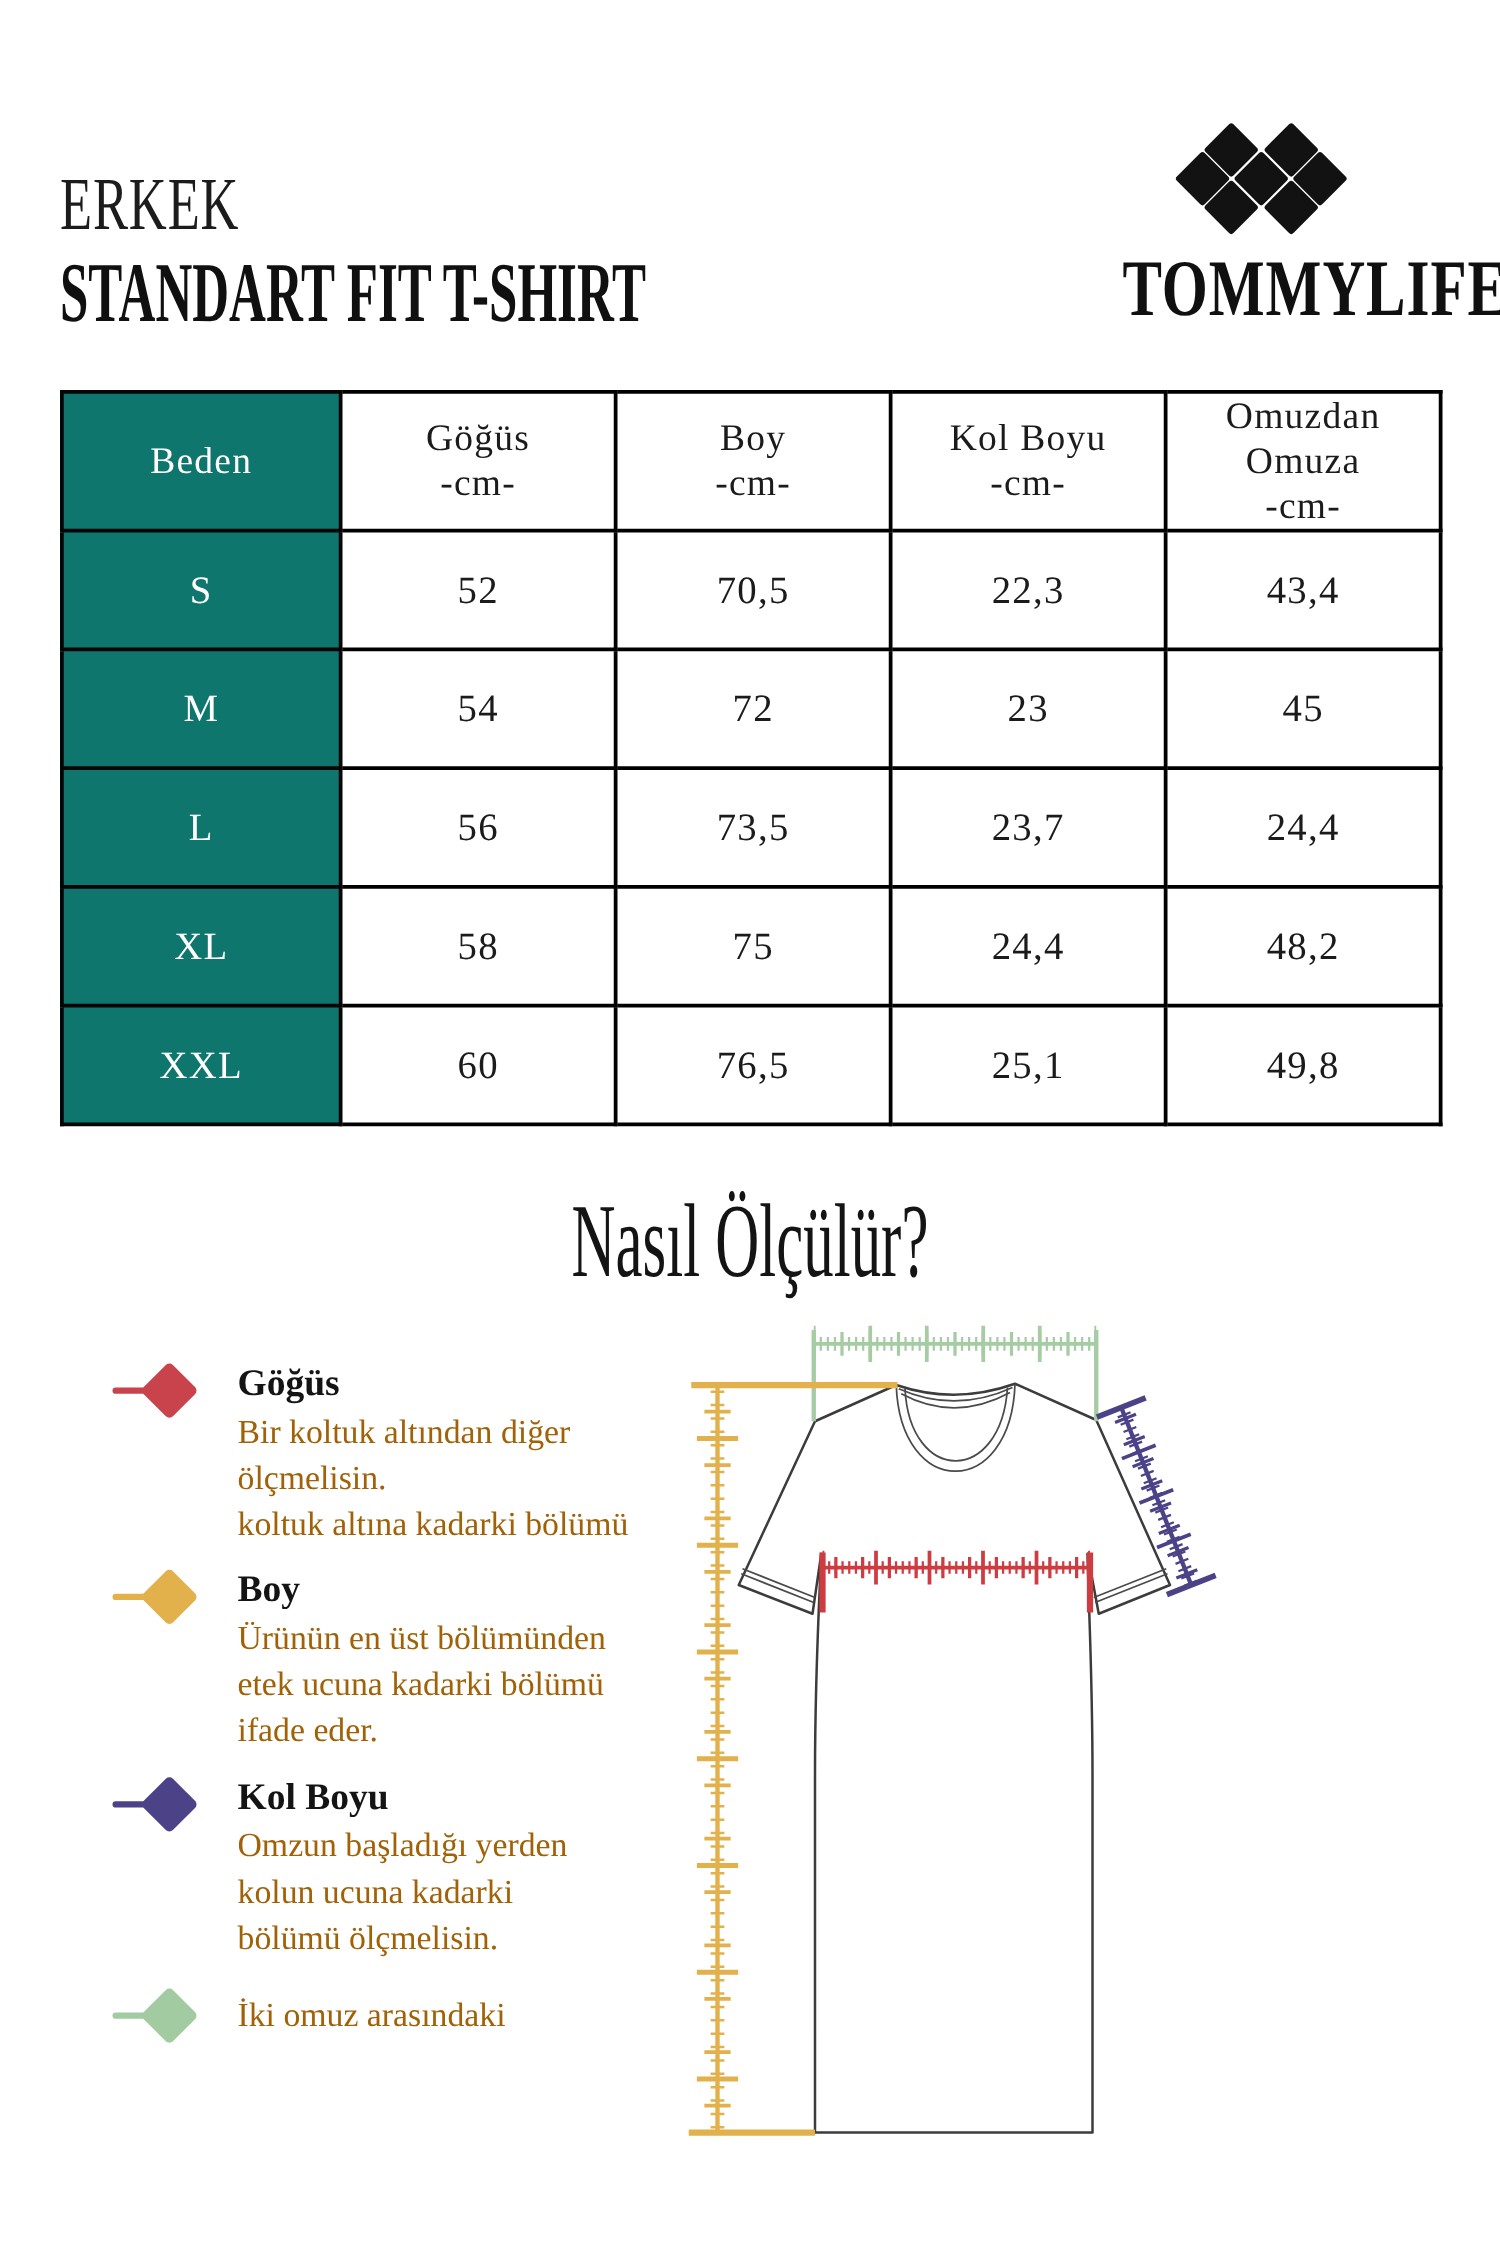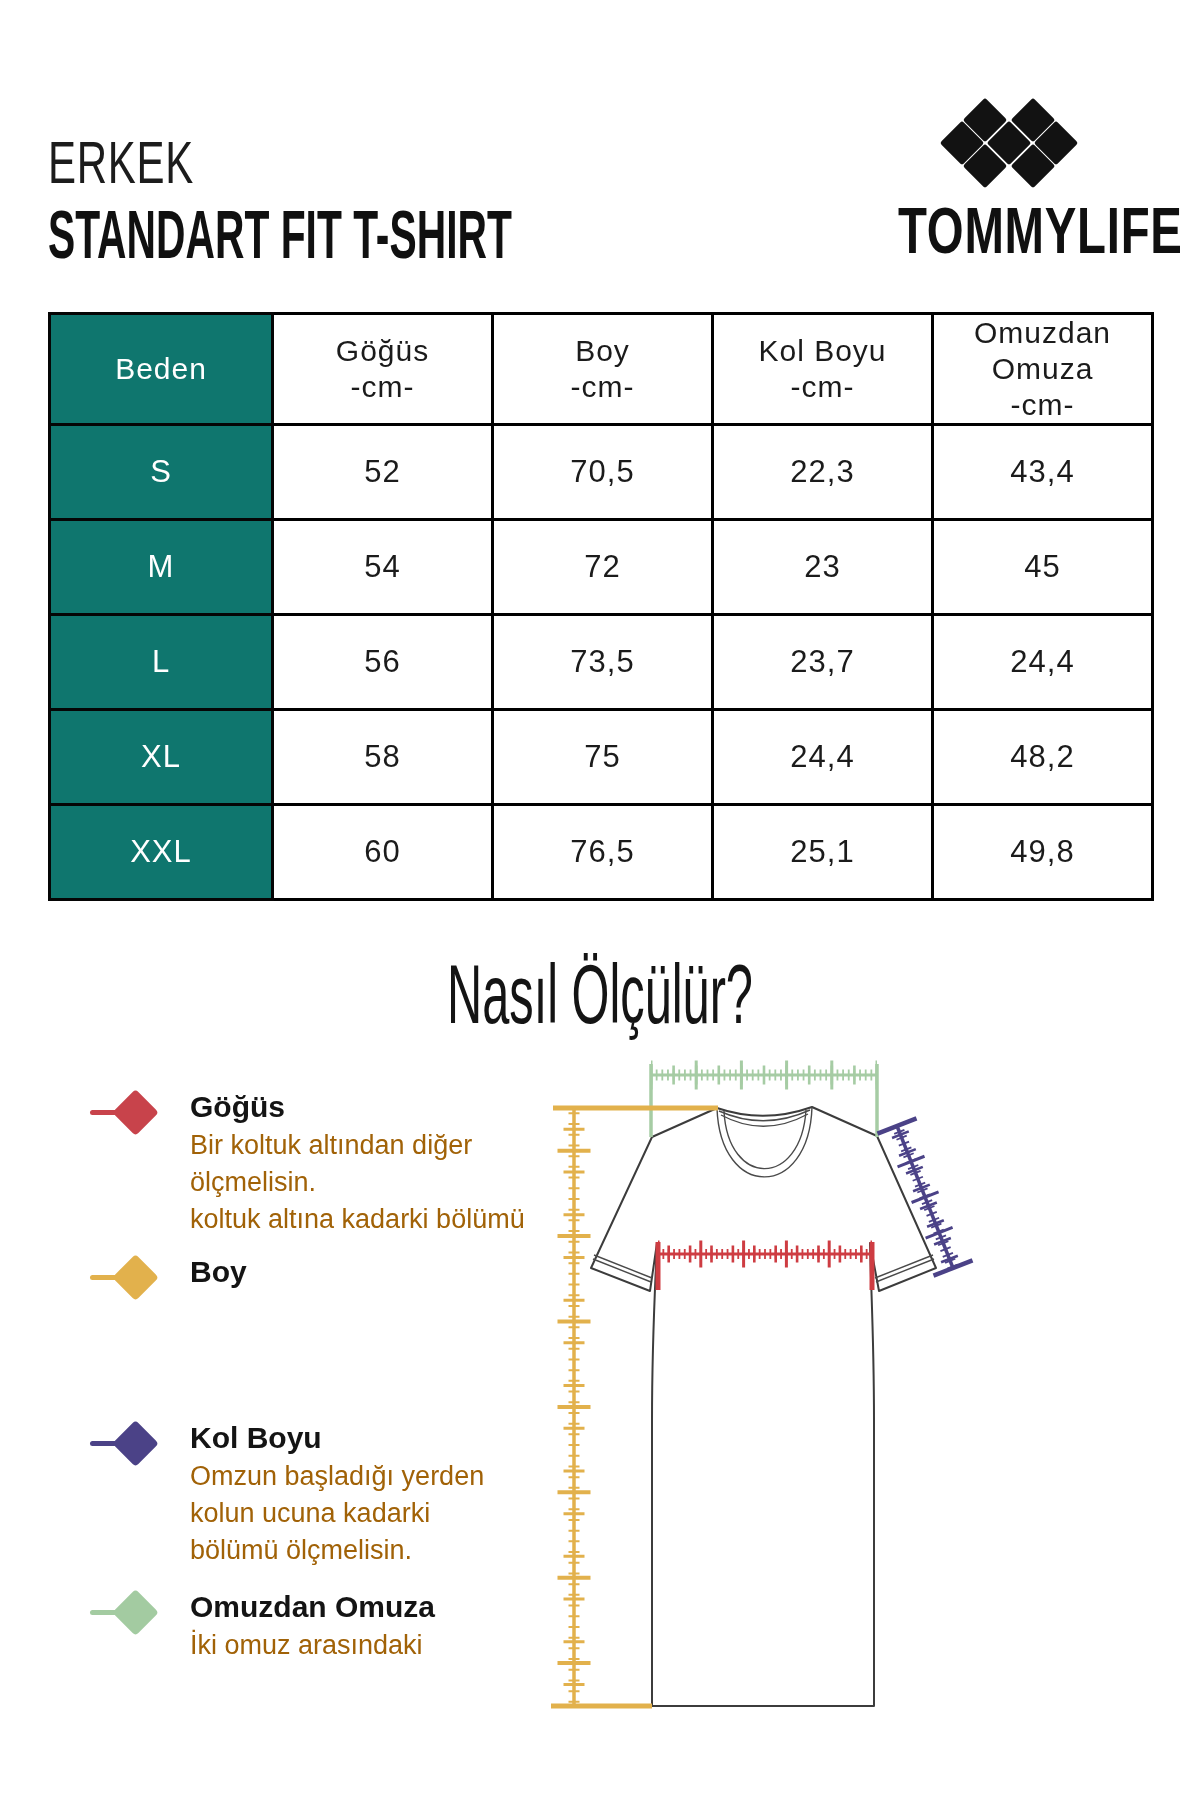--- a/index.html
+++ b/index.html
@@ -1,18 +1,18 @@
 <!DOCTYPE html>
 <html><head>
 <meta charset="utf-8">
 <style>
   * { margin:0; padding:0; box-sizing:border-box; }
   html,body { background:#ffffff; }
   body { font-family:"Liberation Sans","DejaVu Sans",sans-serif; color:#111; }
-  .page { position:relative; width:1200px; height:1800px; background:#fff; overflow:hidden; }
+  .page { position:relative; width:1200px; height:1800px; background:#fff; overflow:hidden;font-family:Liberation Serif, serif; }
 
   
   .category { position:absolute; left:48px; top:133px; font-size:60px; font-weight:400;
               letter-spacing:1px; line-height:1; color:#1c1c1c;
               transform:scaleX(0.70); transform-origin:left top; white-space:nowrap; }
   .product-title { position:absolute; left:48px; top:200px; font-size:68px; font-weight:700;
               letter-spacing:0px; line-height:1; color:#101010;
               transform:scaleX(0.60); transform-origin:left top; white-space:nowrap; }
   .logo-svg { position:absolute; left:938px; top:96px; width:148px; height:96px; }
   .logo-svg rect { fill:#121212; }
@@ -162,20 +162,25 @@
     </div>
   </div>
 
   <div class="legend-item" style="top:1254px">
     <div class="legend-marker">
       <div class="legend-line c-yellow"></div>
       <div class="legend-diamond c-yellow"></div>
     </div>
     <div class="legend-text">
       <div class="legend-title">Boy</div>
+      <div class="legend-desc">
+        <div>Ürünün en üst bölümünden</div>
+        <div>etek ucuna kadarki bölümü</div>
+        <div>ifade eder.</div>
+      </div>
     </div>
   </div>
 
   <div class="legend-item" style="top:1420px">
     <div class="legend-marker">
       <div class="legend-line c-purple"></div>
       <div class="legend-diamond c-purple"></div>
     </div>
     <div class="legend-text">
       <div class="legend-title">Kol Boyu</div>
@@ -186,21 +191,20 @@
       </div>
     </div>
   </div>
 
   <div class="legend-item" style="top:1589px">
     <div class="legend-marker">
       <div class="legend-line c-green"></div>
       <div class="legend-diamond c-green"></div>
     </div>
     <div class="legend-text">
-      <div class="legend-title">Omuzdan Omuza</div>
       <div class="legend-desc">
         <div>İki omuz arasındaki</div>
       </div>
     </div>
   </div>
 
   <svg class="diagram-svg" viewBox="500 1040 520 690" aria-hidden="true">
 
     <path class="shirt" d="
       M 717,1108

